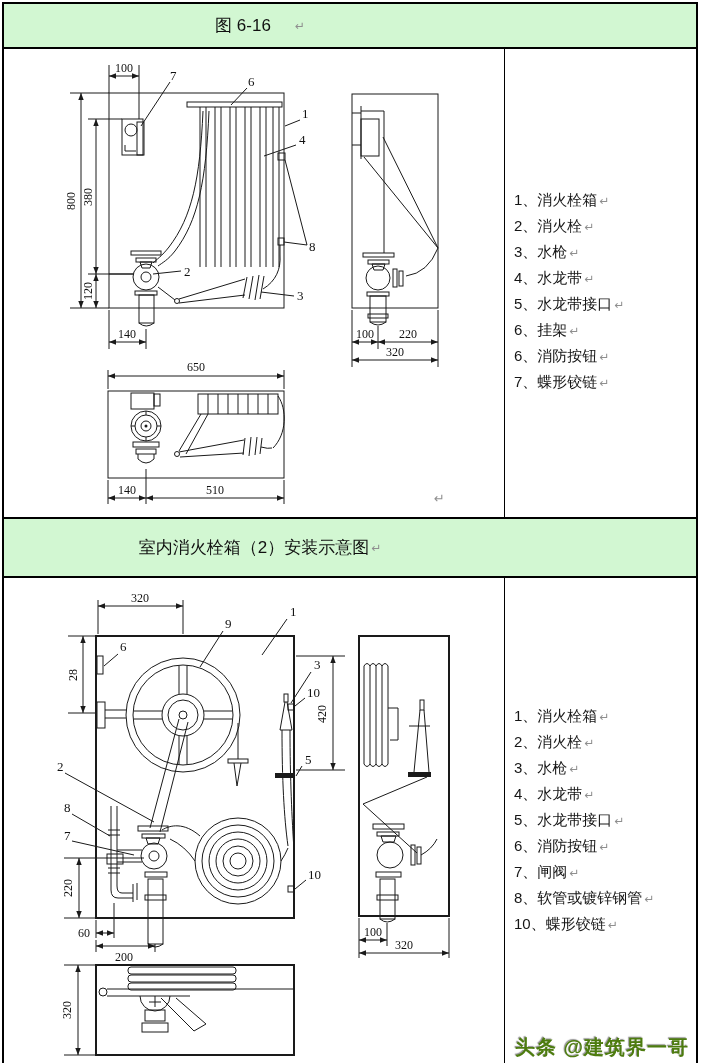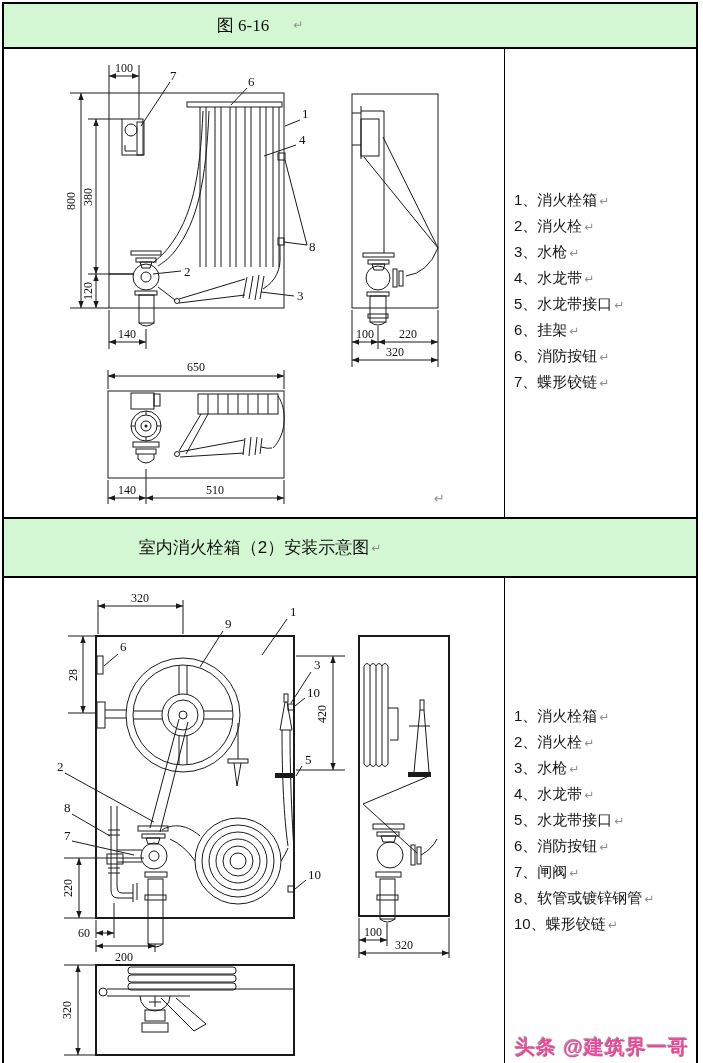--- a/index.html
+++ b/index.html
@@ -5,37 +5,37 @@
   html,body{margin:0;padding:0;}
   body{
     width:703px;height:1063px;background:#ffffff;position:relative;
     font-family:"Liberation Sans","DejaVu Sans",sans-serif;color:#1a1a1a;
   }
   .tbl{position:absolute;left:2px;top:2px;width:692px;border:2px solid #000;background:#fff;}
   .hdr{
     background:#d2f7d2;display:flex;align-items:center;justify-content:center;
     font-size:17px;color:#111;padding-right:180px;box-sizing:border-box;
   }
-  .hdr1{height:43px;font-family:Liberation Serif, serif;}
+  .hdr1{height:43px;}
   .hdr2{height:61px;border-top:2px solid #000;border-bottom:2px solid #000;}
   .hdr .fig{margin-right:22px;}
   .row{display:flex;border-top:2px solid #000;}
   .row1{height:468px;}
   .row2{height:490px;}
   .dcell{width:501px;border-right:1px solid #000;position:relative;box-sizing:border-box;}
   .lcell{flex:1;position:relative;}
   .legend{position:absolute;left:9px;}
   .legend1{top:133px;}
   .legend2{top:120px;}
   .li{font-size:15px;height:26px;line-height:35px;white-space:nowrap;color:#151515;}
   .pmark{color:#8f8f8f;font-size:12px;margin-left:2px;}
   .cellmark{position:absolute;left:430px;top:442px;color:#8f8f8f;font-size:13px;}
   .wm{
     position:absolute;right:7px;bottom:7px;font-size:20px;font-weight:bold;letter-spacing:1px;
-    color:#ec4899;text-shadow:1px 1px 0 #ffffff,-1px -1px 1px #8f8f8f;white-space:nowrap;
+    color:#4d7c0f;text-shadow:1px 1px 0 #ffffff,-1px -1px 1px #8f8f8f;white-space:nowrap;
   }
   svg{display:block;}
   .s{stroke:#1a1a1a;fill:none;stroke-width:1;}
   .sb{stroke-width:2;}
   .f{fill:#1a1a1a;stroke:none;}
   .dt{font-family:"Liberation Serif","DejaVu Serif",serif;font-size:12px;fill:#111;}
   .ct{font-family:"Liberation Serif","DejaVu Serif",serif;font-size:13px;fill:#111;}
 </style>
 </head>
 <body>

